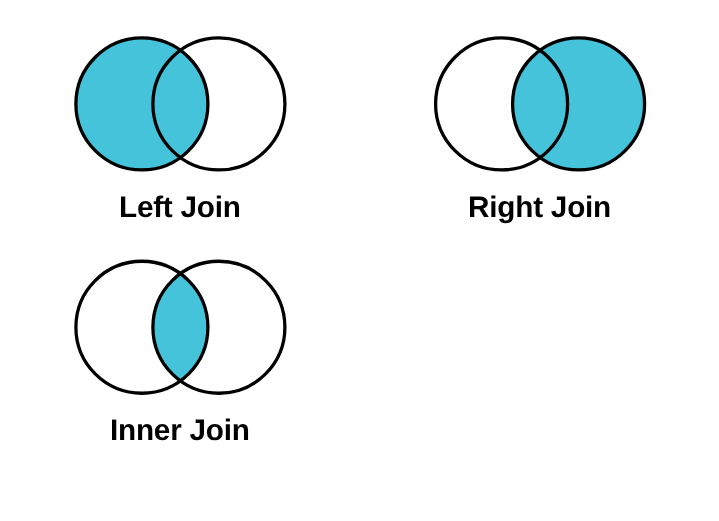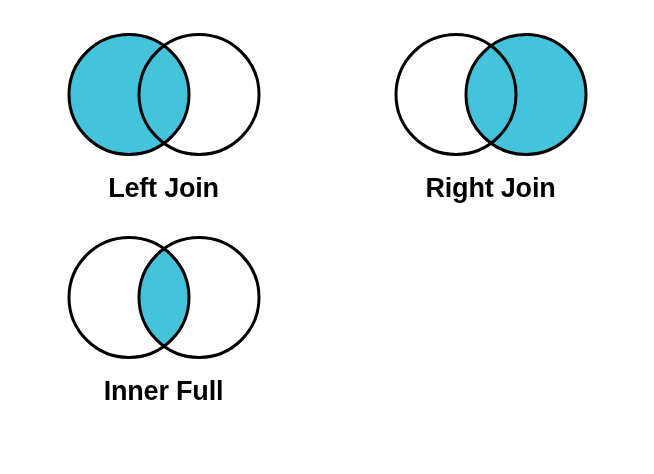--- a/index.html
+++ b/index.html
@@ -94,17 +94,17 @@
         <clipPath id="clipI1">
             <circle cx="80" cy="72.5" r="60"></circle>
           </clipPath>
       </defs>
       <circle cx="80" cy="72.5" r="60" fill="#ffffff"></circle>
       <circle cx="150" cy="72.5" r="60" fill="#ffffff"></circle>
       <circle cx="150" cy="72.5" r="60" fill="#45c3da" clip-path="url(#clipI1)"></circle>
       <circle cx="80" cy="72.5" r="60" fill="none" stroke="#000000" stroke-width="3"></circle>
       <circle cx="150" cy="72.5" r="60" fill="none" stroke="#000000" stroke-width="3"></circle>
     </svg>
-    <div class="label">Inner Full</div>
+    <div class="label">Inner Join</div>
   </div>
 
 
 </div>
 
 </body></html>

